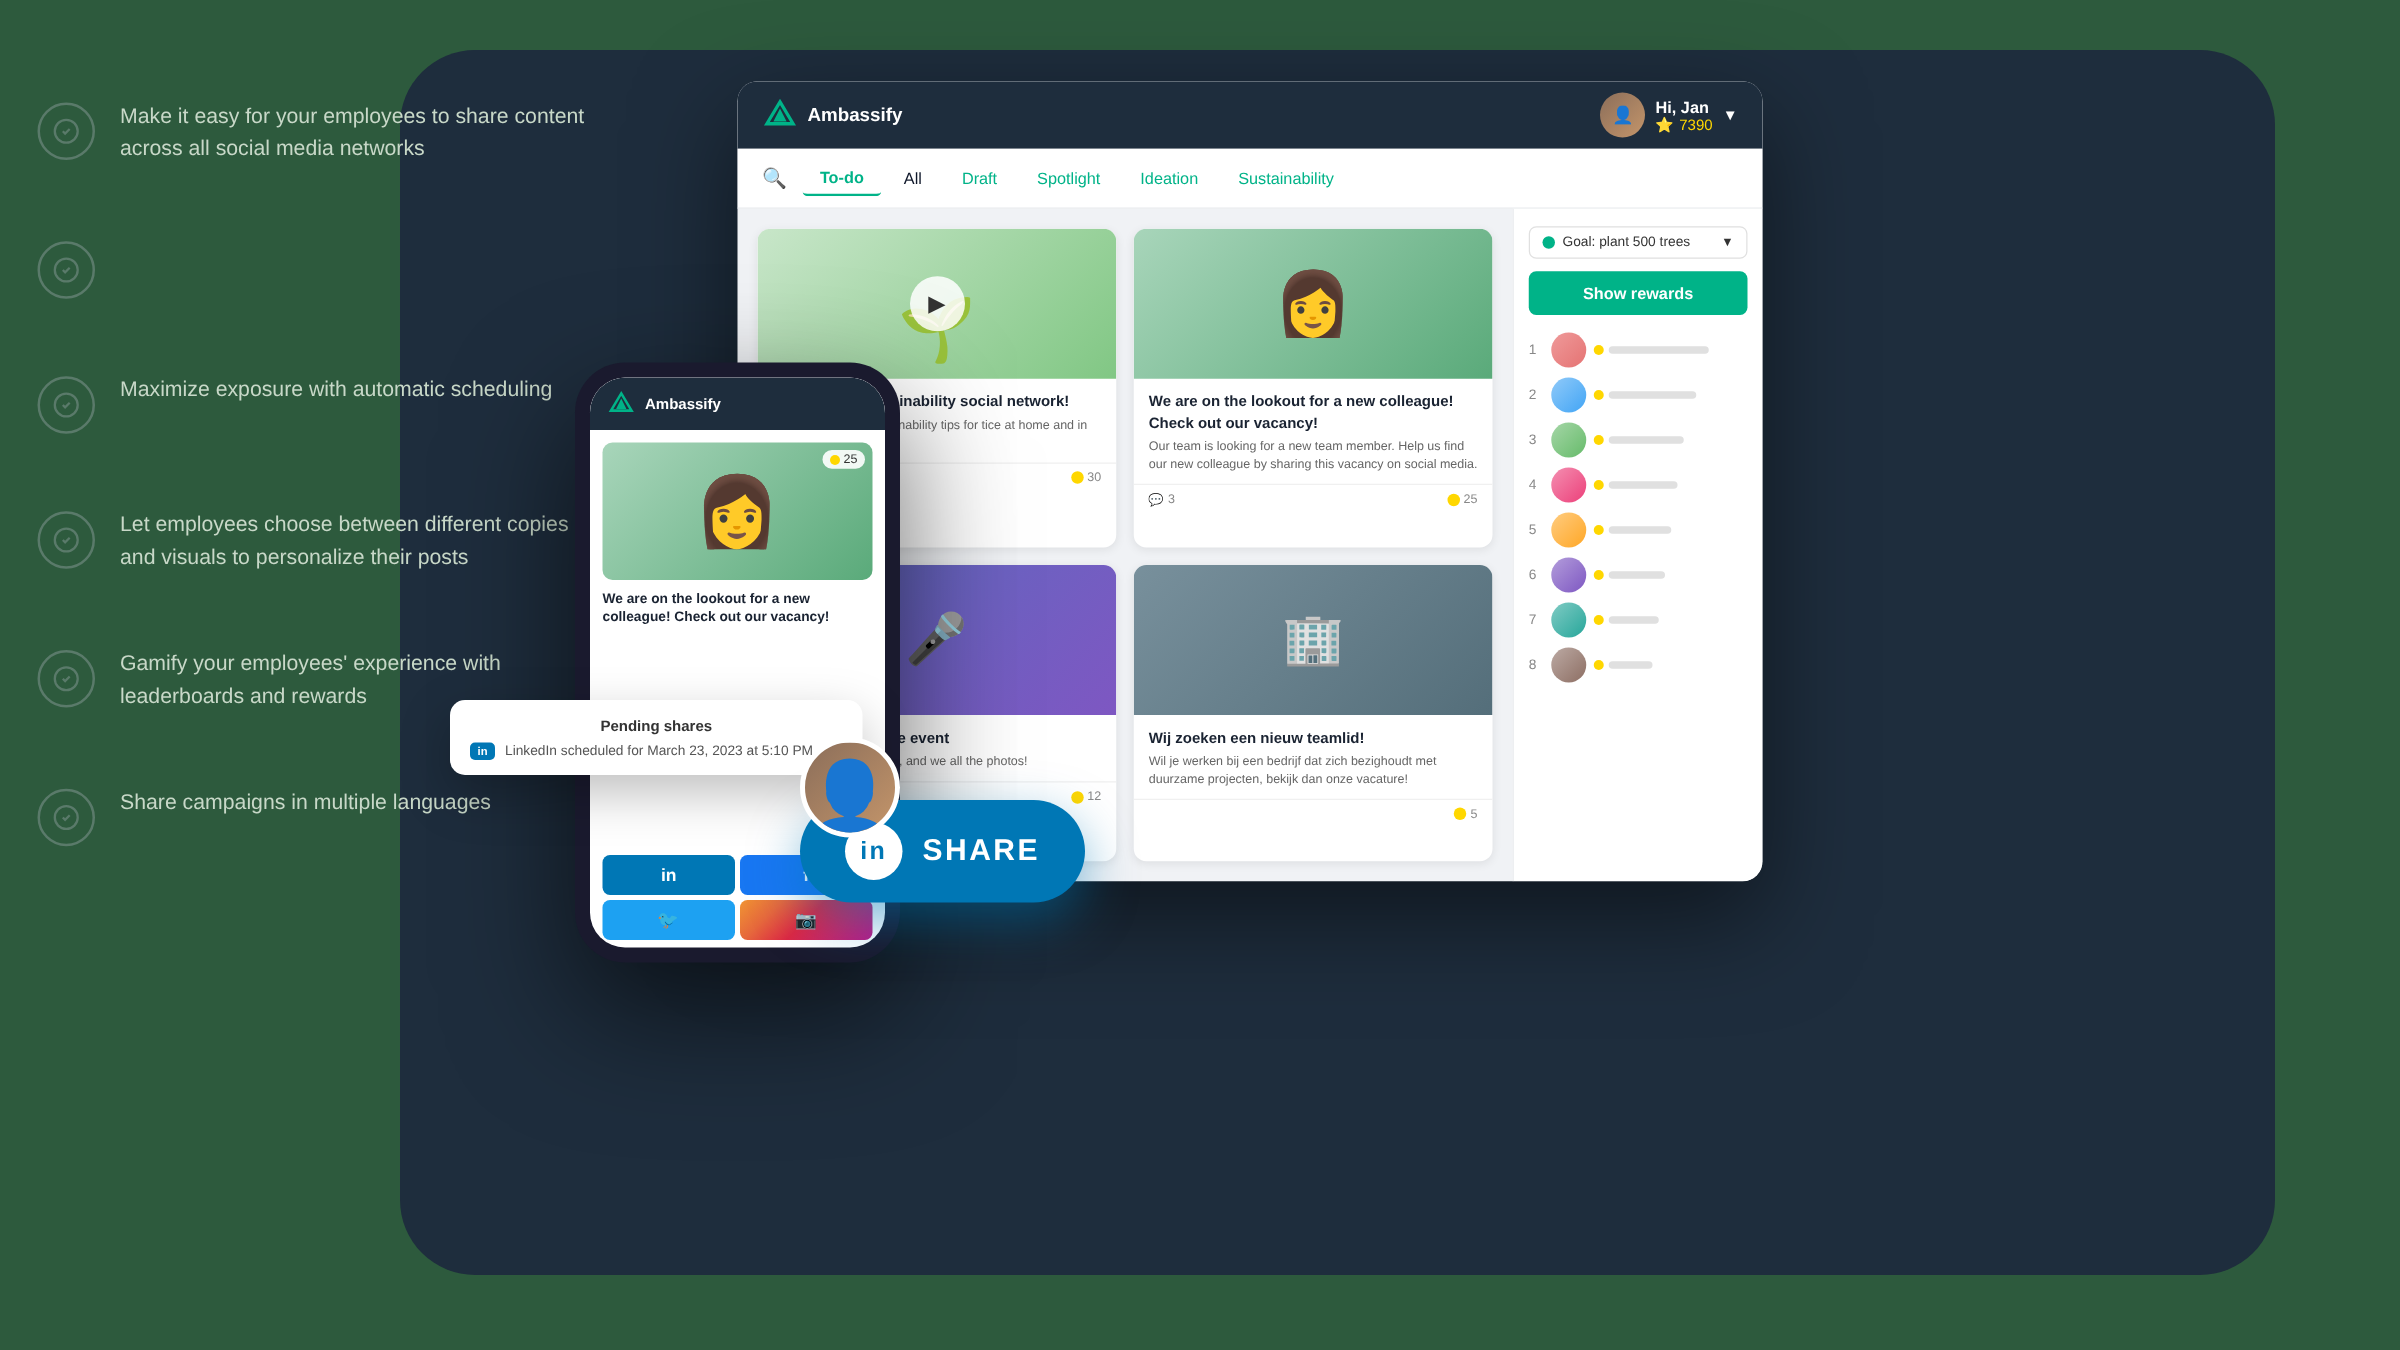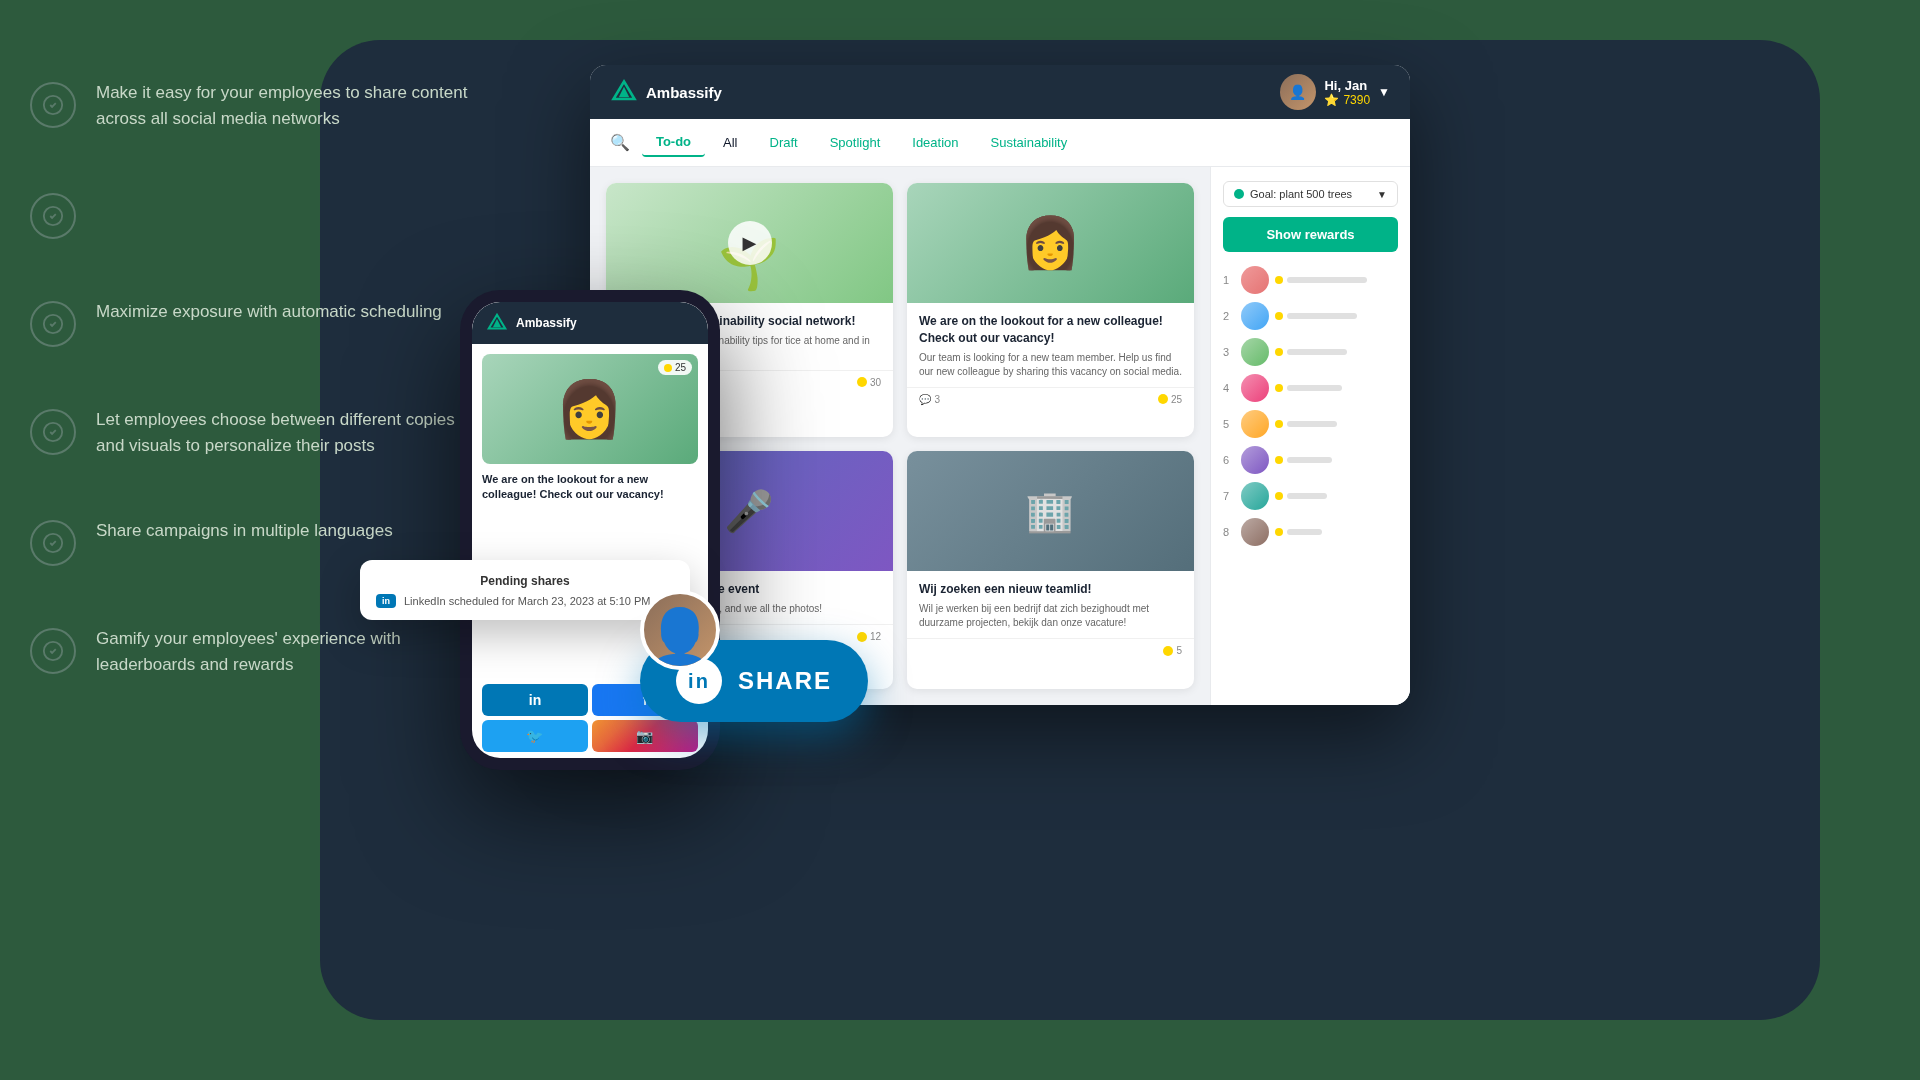--- a/index.html
+++ b/index.html
@@ -596,30 +596,30 @@
     </div>
     <span class="feature-text">Let employees choose between different copies and visuals to personalize their posts</span>
   </div>
   <div class="feature-item">
     <div class="feature-icon">
       <svg viewBox="0 0 24 24" fill="none" stroke="#5a7a6a" stroke-width="2">
         <circle cx="12" cy="12" r="10"></circle>
         <path d="M9 12l2 2 4-4"></path>
       </svg>
     </div>
-    <span class="feature-text">Share campaigns in multiple languages</span>
+    <span class="feature-text">Gamify your employees' experience with leaderboards and rewards</span>
   </div>
   <div class="feature-item">
     <div class="feature-icon">
       <svg viewBox="0 0 24 24" fill="none" stroke="#5a7a6a" stroke-width="2">
         <circle cx="12" cy="12" r="10"></circle>
         <path d="M9 12l2 2 4-4"></path>
       </svg>
     </div>
-    <span class="feature-text">Gamify your employees' experience with leaderboards and rewards</span>
+    <span class="feature-text">Share campaigns in multiple languages</span>
   </div>
 </div>
 
 <div class="desktop-mockup">
 
   <div class="app-header">
     <div class="app-logo">
       <svg class="logo-icon" viewBox="0 0 32 32">
         <polygon points="16,4 28,24 4,24" fill="none" stroke="#00b388" stroke-width="3"></polygon>
         <polygon points="16,10 22,22 10,22" fill="#00b388"></polygon>

